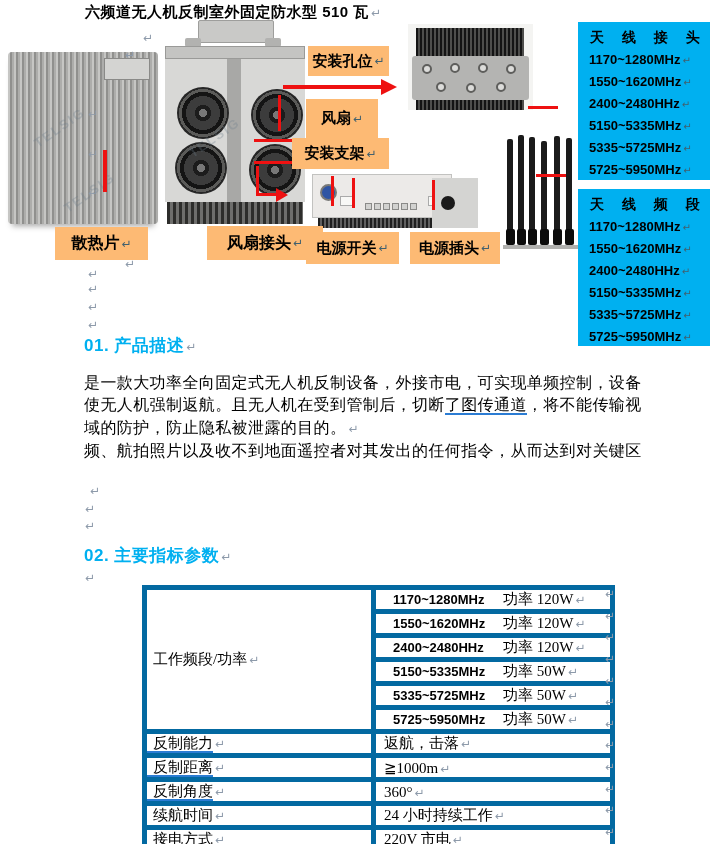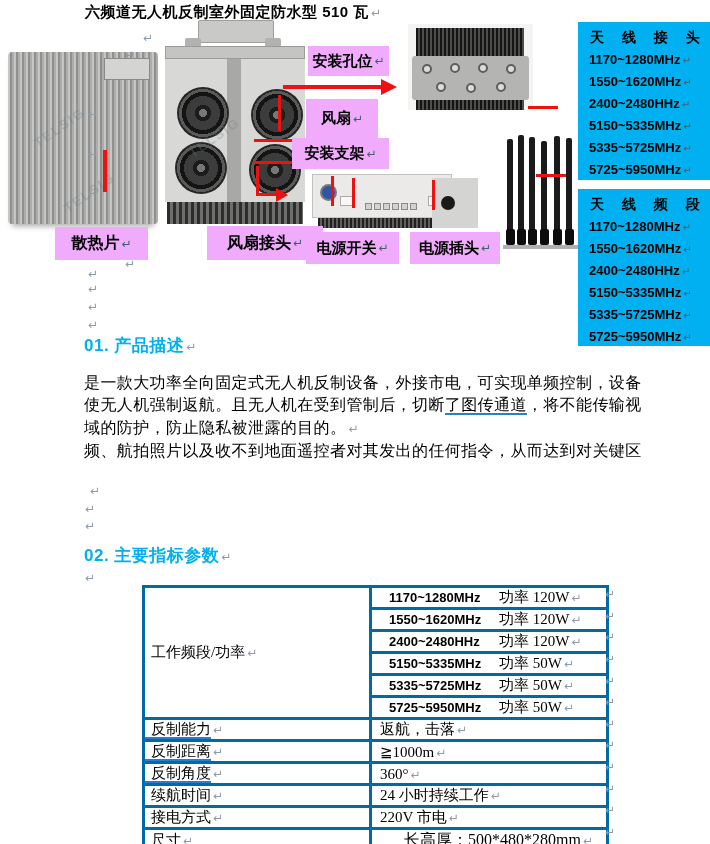--- a/index.html
+++ b/index.html
@@ -16,21 +16,21 @@
   .desc{left:84px;top:372px;width:575px;font-size:16px;line-height:22.3px;}
   .desc div{white-space:nowrap;letter-spacing:.4px;}
   .u-blue{border-bottom:2px solid #2b7cd3;}
 
   .pil{color:#8d9aaa;font-family:"DejaVu Sans",sans-serif;font-size:12px;
        font-weight:normal;margin-left:2px;}
   .pil-dark{color:#41606e;}
   .float-pil{position:absolute;color:#8d9aaa;font-family:"DejaVu Sans",sans-serif;font-size:12px;}
 
   
-  .callout{background:#f0abfc;color:#000;font-family:"Liberation Sans",sans-serif;
+  .callout{background:#fdba74;color:#000;font-family:"Liberation Sans",sans-serif;
            font-weight:bold;font-size:15px;display:flex;align-items:center;
            justify-content:center;white-space:nowrap;}
   #c-holes{left:308px;top:46px;width:81px;height:30px;}
   #c-fan{left:306px;top:99px;width:72px;height:39px;}
   #c-bracket{left:292px;top:138px;width:97px;height:31px;}
   #c-heatsink{left:55px;top:227px;width:93px;height:33px;font-size:16px;}
   #c-fancon{left:207px;top:226px;width:116px;height:34px;font-size:16px;}
   #c-pwrswitch{left:306px;top:232px;width:93px;height:32px;}
   #c-pwrplug{left:410px;top:232px;width:90px;height:32px;}
 
@@ -89,21 +89,21 @@
   #photo-bottom .plug{position:absolute;left:441px;top:196px;width:14px;height:14px;border-radius:50%;background:#1a1a1a;}
 
   
   .red{position:absolute;background:#ee1111;}
   .red-head{position:absolute;width:0;height:0;border-top:8px solid transparent;
      border-bottom:8px solid transparent;border-left:16px solid #ee1111;}
 
   
   #spec{left:142px;top:585px;}
   #spec table{border-collapse:collapse;table-layout:fixed;width:458px;}
-  #spec td{border:3px solid #0369a1;padding:0;vertical-align:middle;overflow:hidden;white-space:nowrap;}
+  #spec td{border:5px solid #0369a1;padding:0;vertical-align:middle;overflow:hidden;white-space:nowrap;}
   #spec .col1{width:224px;} #spec .col2{width:234px;}
   #spec tr.prow{height:21px;} #spec tr.lrow{height:22px;}
   .cell-label{font-size:15px;padding-left:6px;}
   .freq-b{font-family:"Liberation Sans",sans-serif;font-weight:bold;font-size:13px;
           display:inline-block;width:110px;padding-left:17px;}
   .pow{font-size:15px;}
   .val{font-size:15px;padding-left:8px;}
   .dim{font-size:16px;margin-left:24px;}
   #tbl-pils{left:603px;top:587px;height:252px;display:flex;flex-direction:column;
             justify-content:space-between;}

